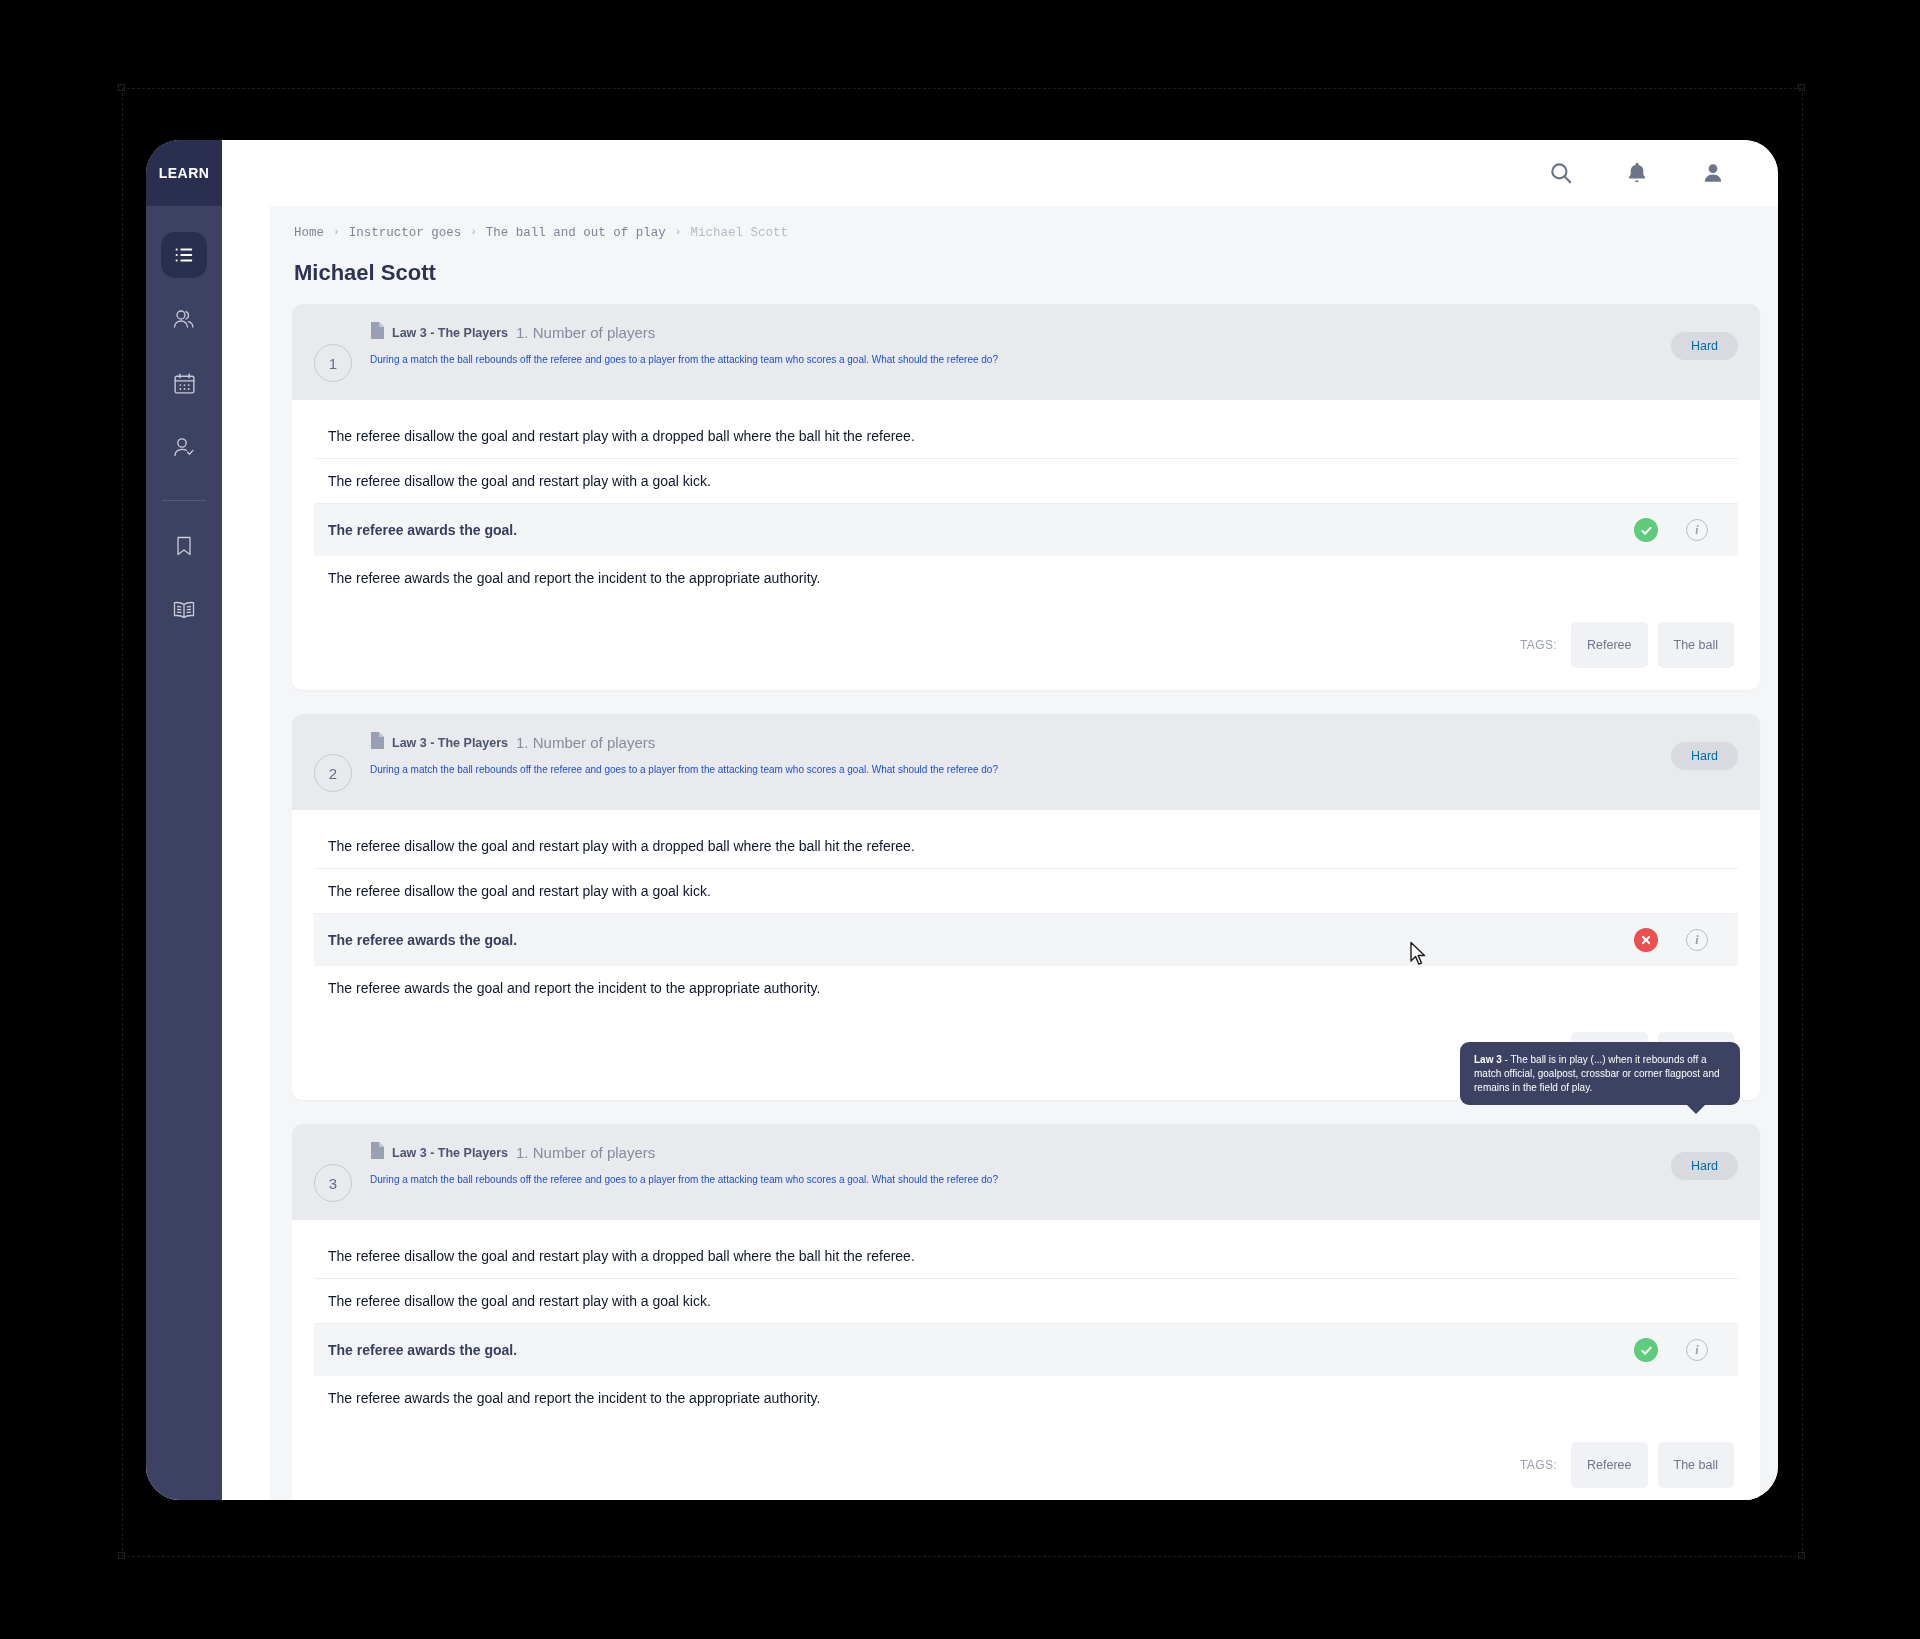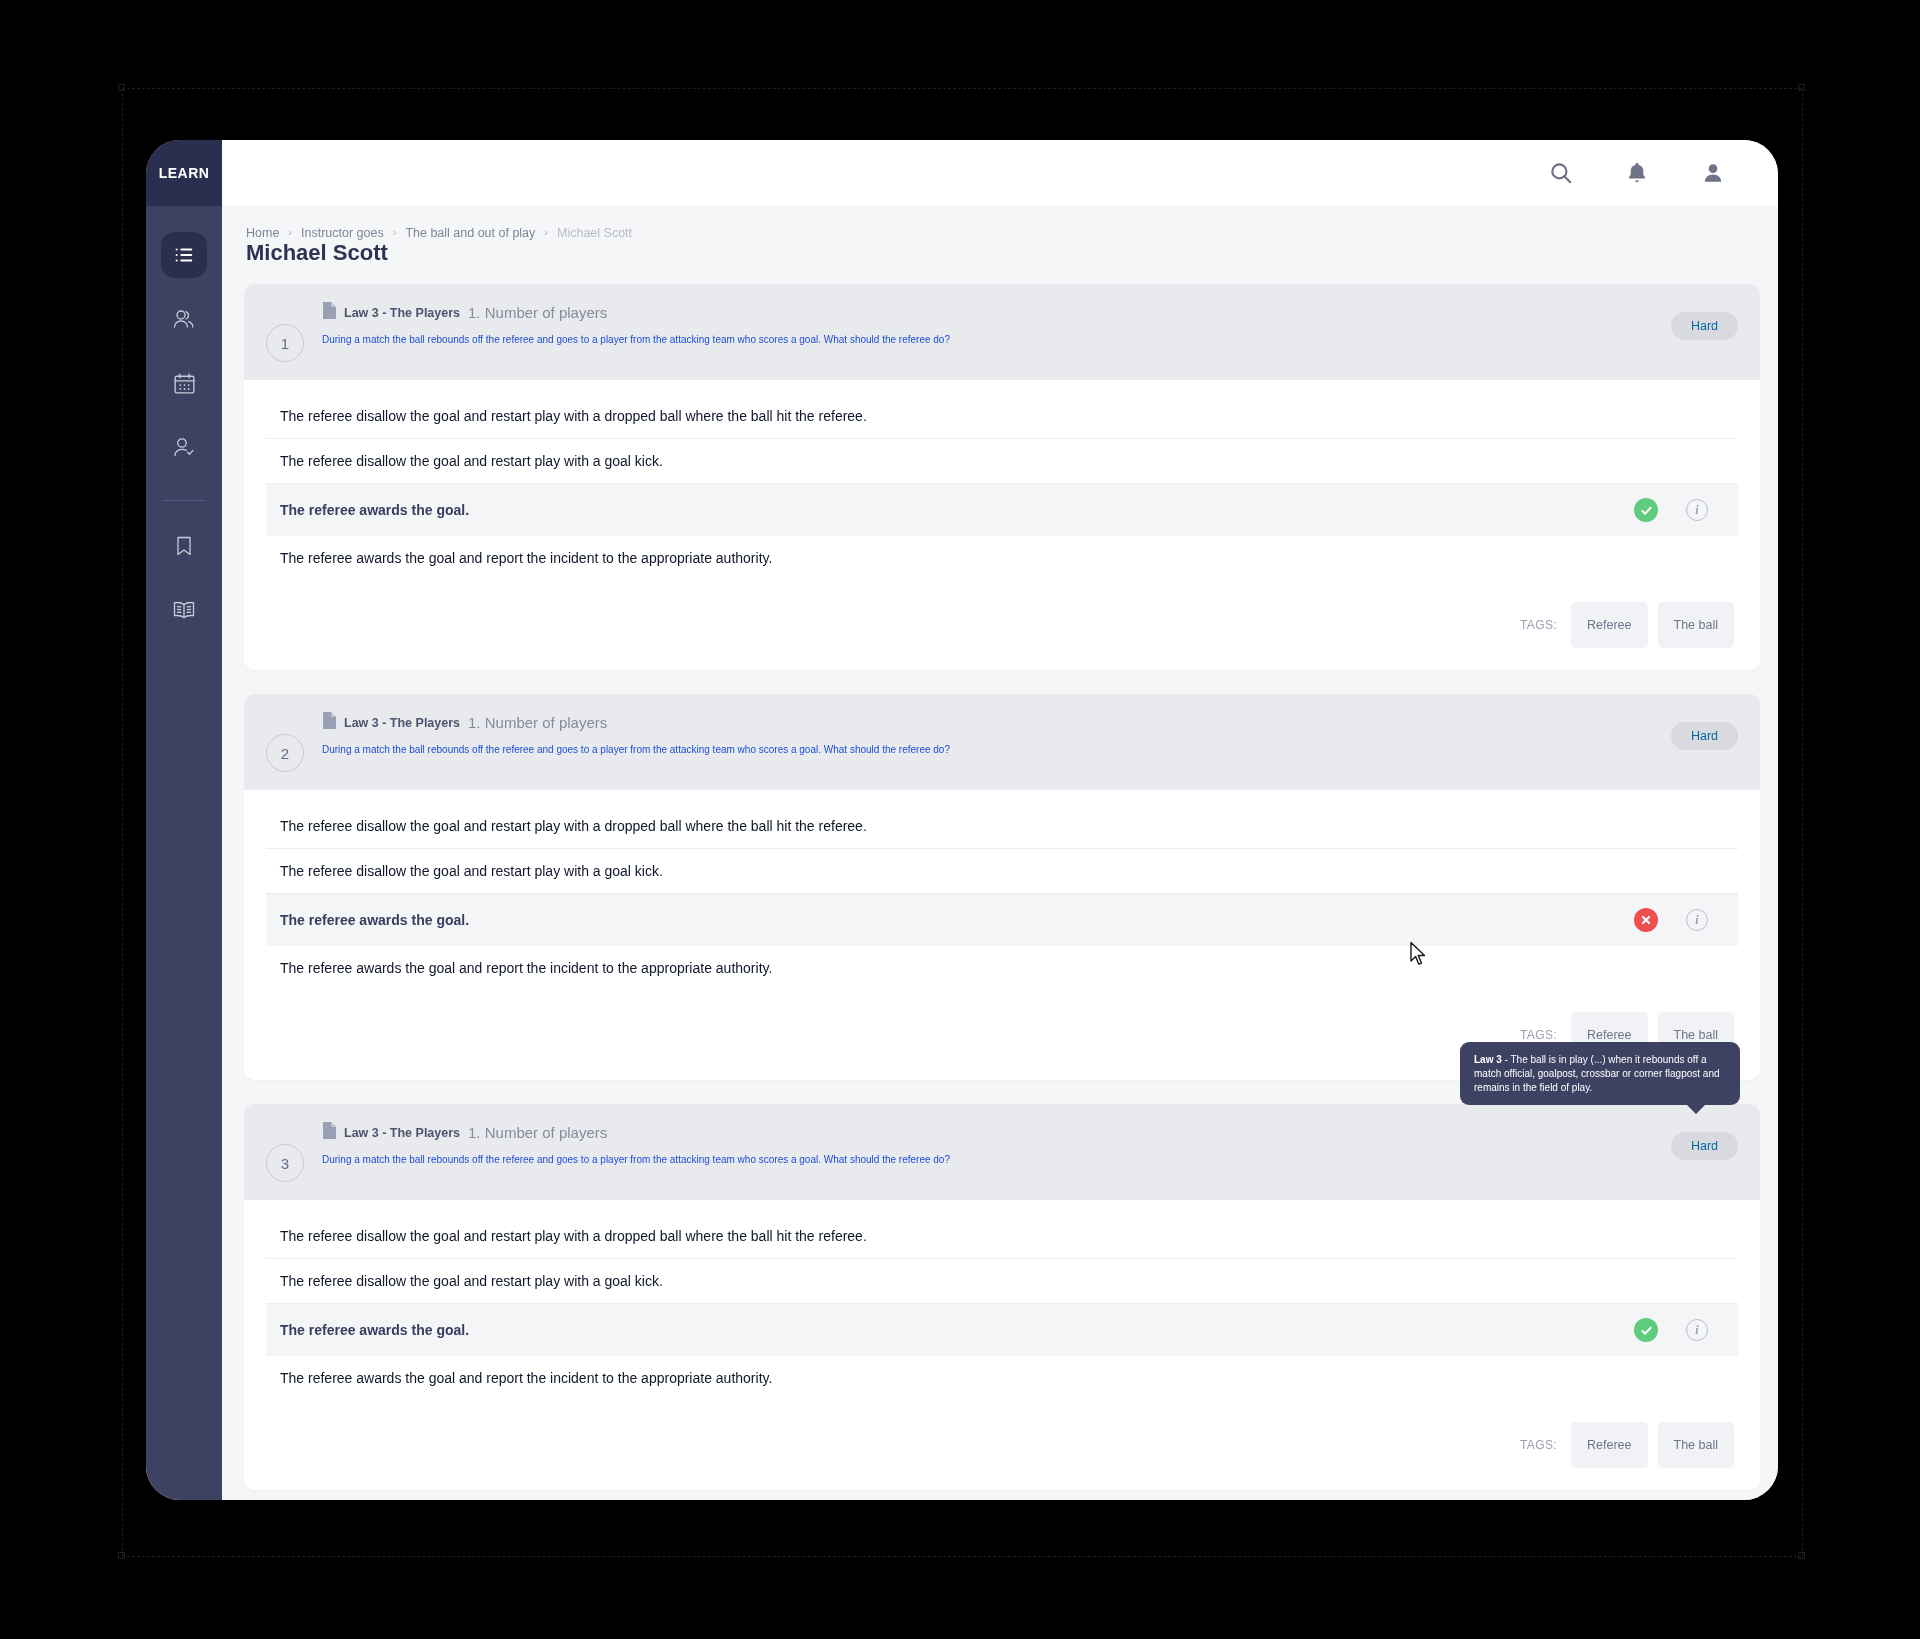--- a/index.html
+++ b/index.html
@@ -18,20 +18,21 @@
   .tick { position: absolute; width: 7px; height: 7px; border: 1px solid #1f1f1f; }
 
   
   .device {
     position: absolute; left: 146px; top: 140px;
     width: 1632px; height: 1360px;
     background: #ffffff;
     border-radius: 34px;
     overflow: hidden;
     display: flex;
+    gap: 48px;
   }
 
   
   .sidebar {
     width: 76px; flex: 0 0 76px;
     background: #3d4263;
     display: flex; flex-direction: column; align-items: center;
   }
   .logo {
     width: 76px; height: 66px; background: #2b2f4f;
@@ -57,21 +58,21 @@
   }
   .topbar .ticon { display: flex; align-items: center; justify-content: center; }
 
   .content {
     flex: 1; background: #f5f6f8; padding: 20px 18px 0 22px;
     overflow: hidden; position: relative;
   }
 
   .breadcrumb {
     display: flex; gap: 9px;
-    font-size: 12.5px; color: #7f8598; margin-bottom: 0; padding-left: 2px;
+    font-size: 12.5px; color: #7f8598; margin-bottom: 20px; padding-left: 2px; font-family: Liberation Mono, monospace;
   }
   .breadcrumb .sep { color: #a9aebd; font-size: 11px; }
   .breadcrumb .crumb.last { color: #b6bac7; }
 
   .page-title {
     font-size: 22px; font-weight: bold; color: #2e3354;
     margin: 0 0 18px 2px;
   }
 
   

